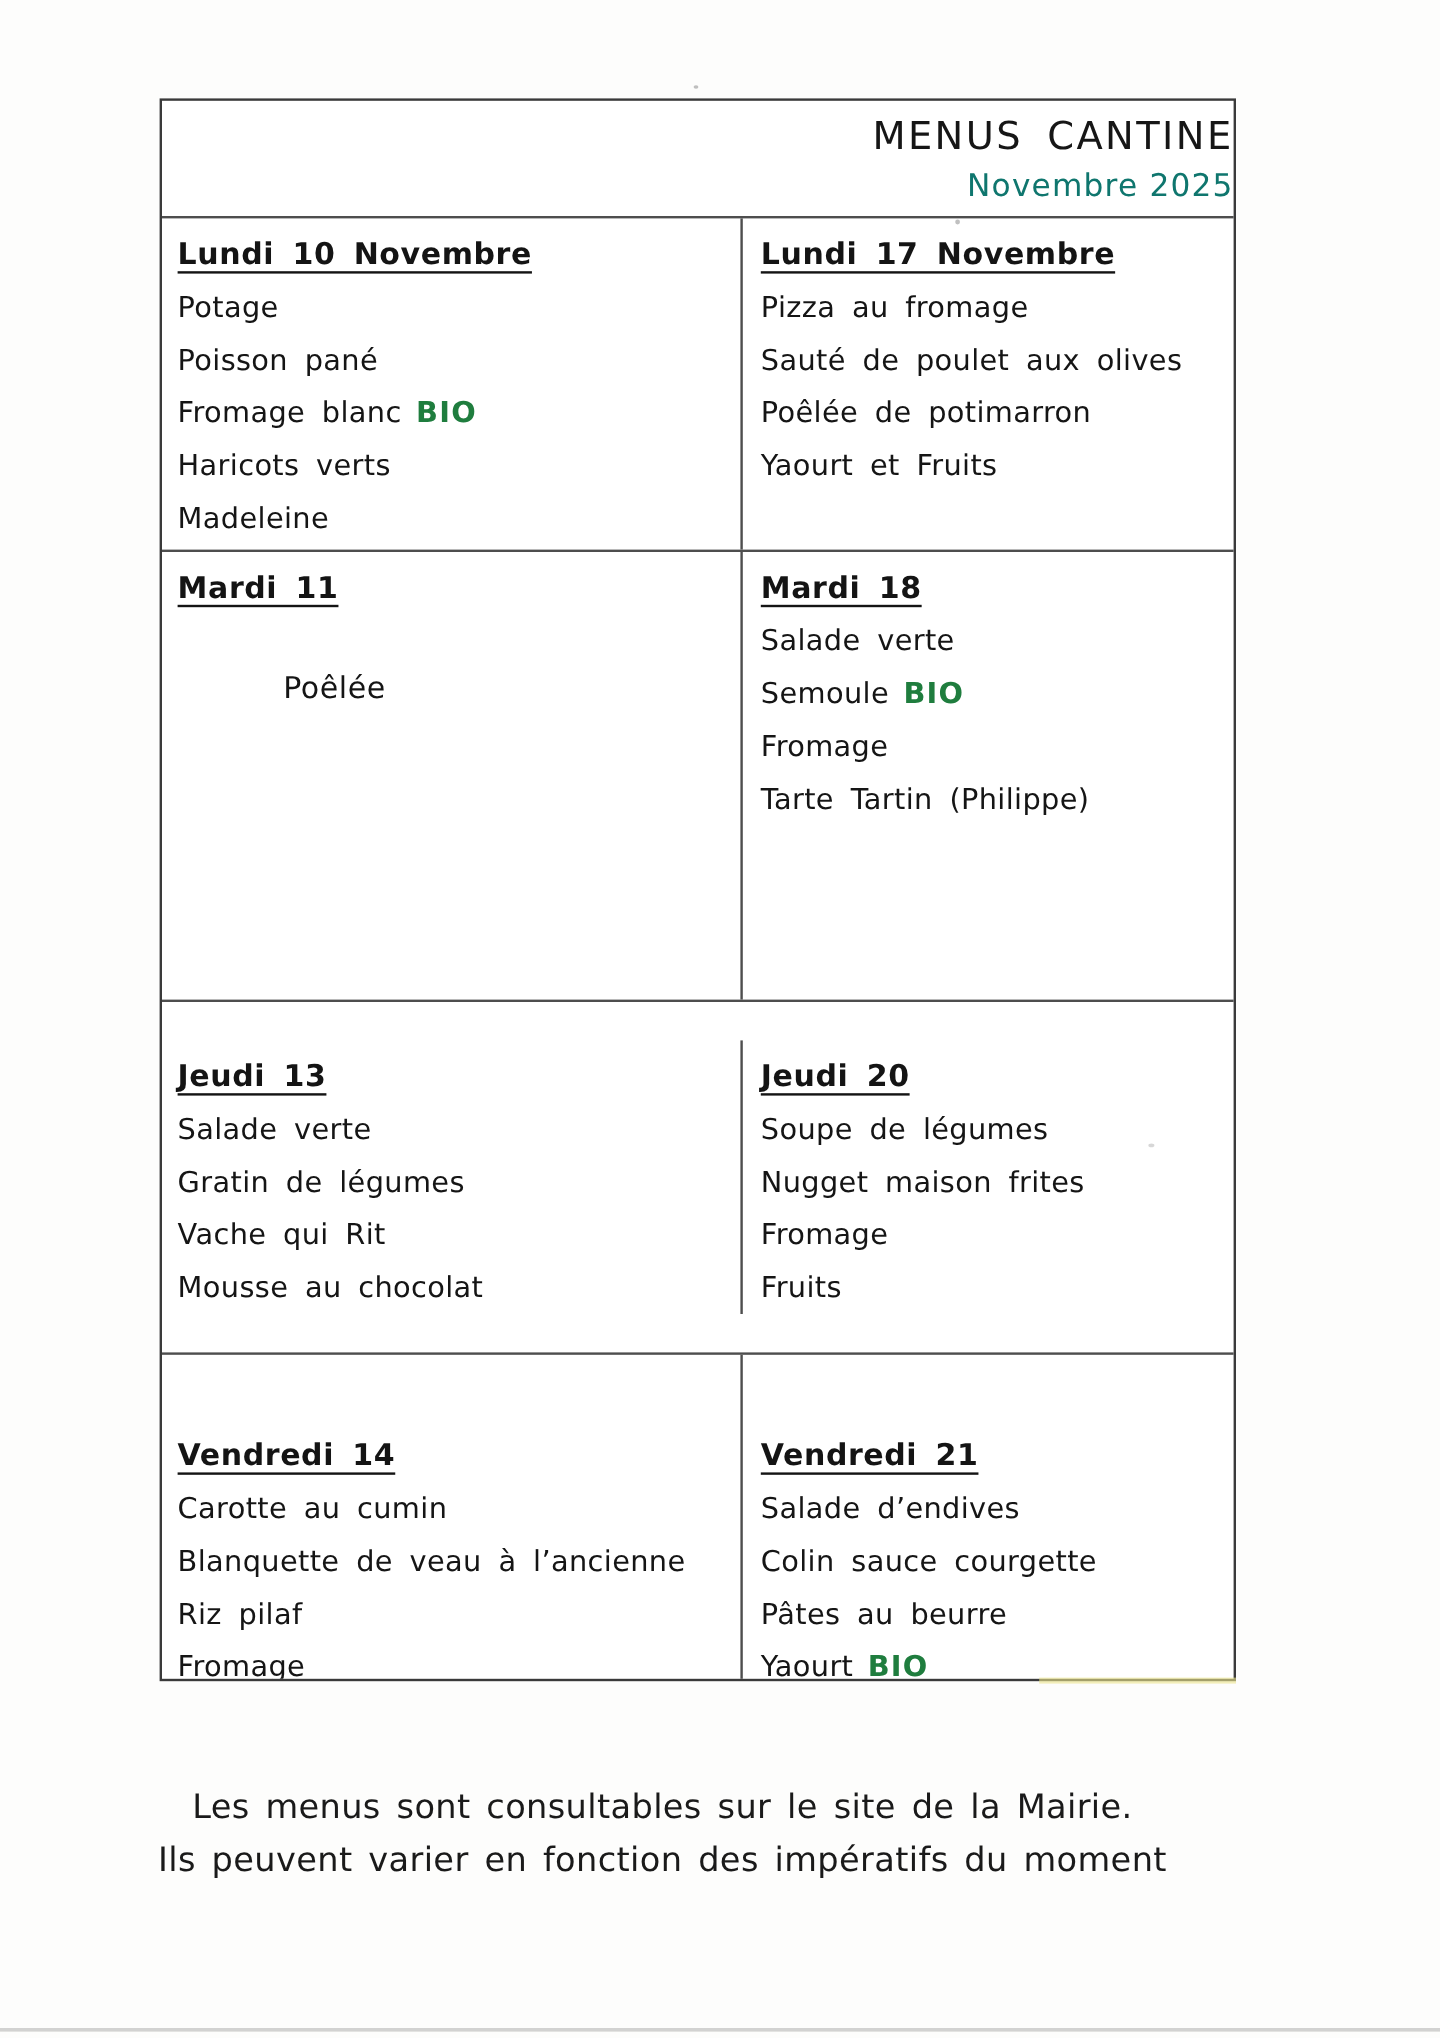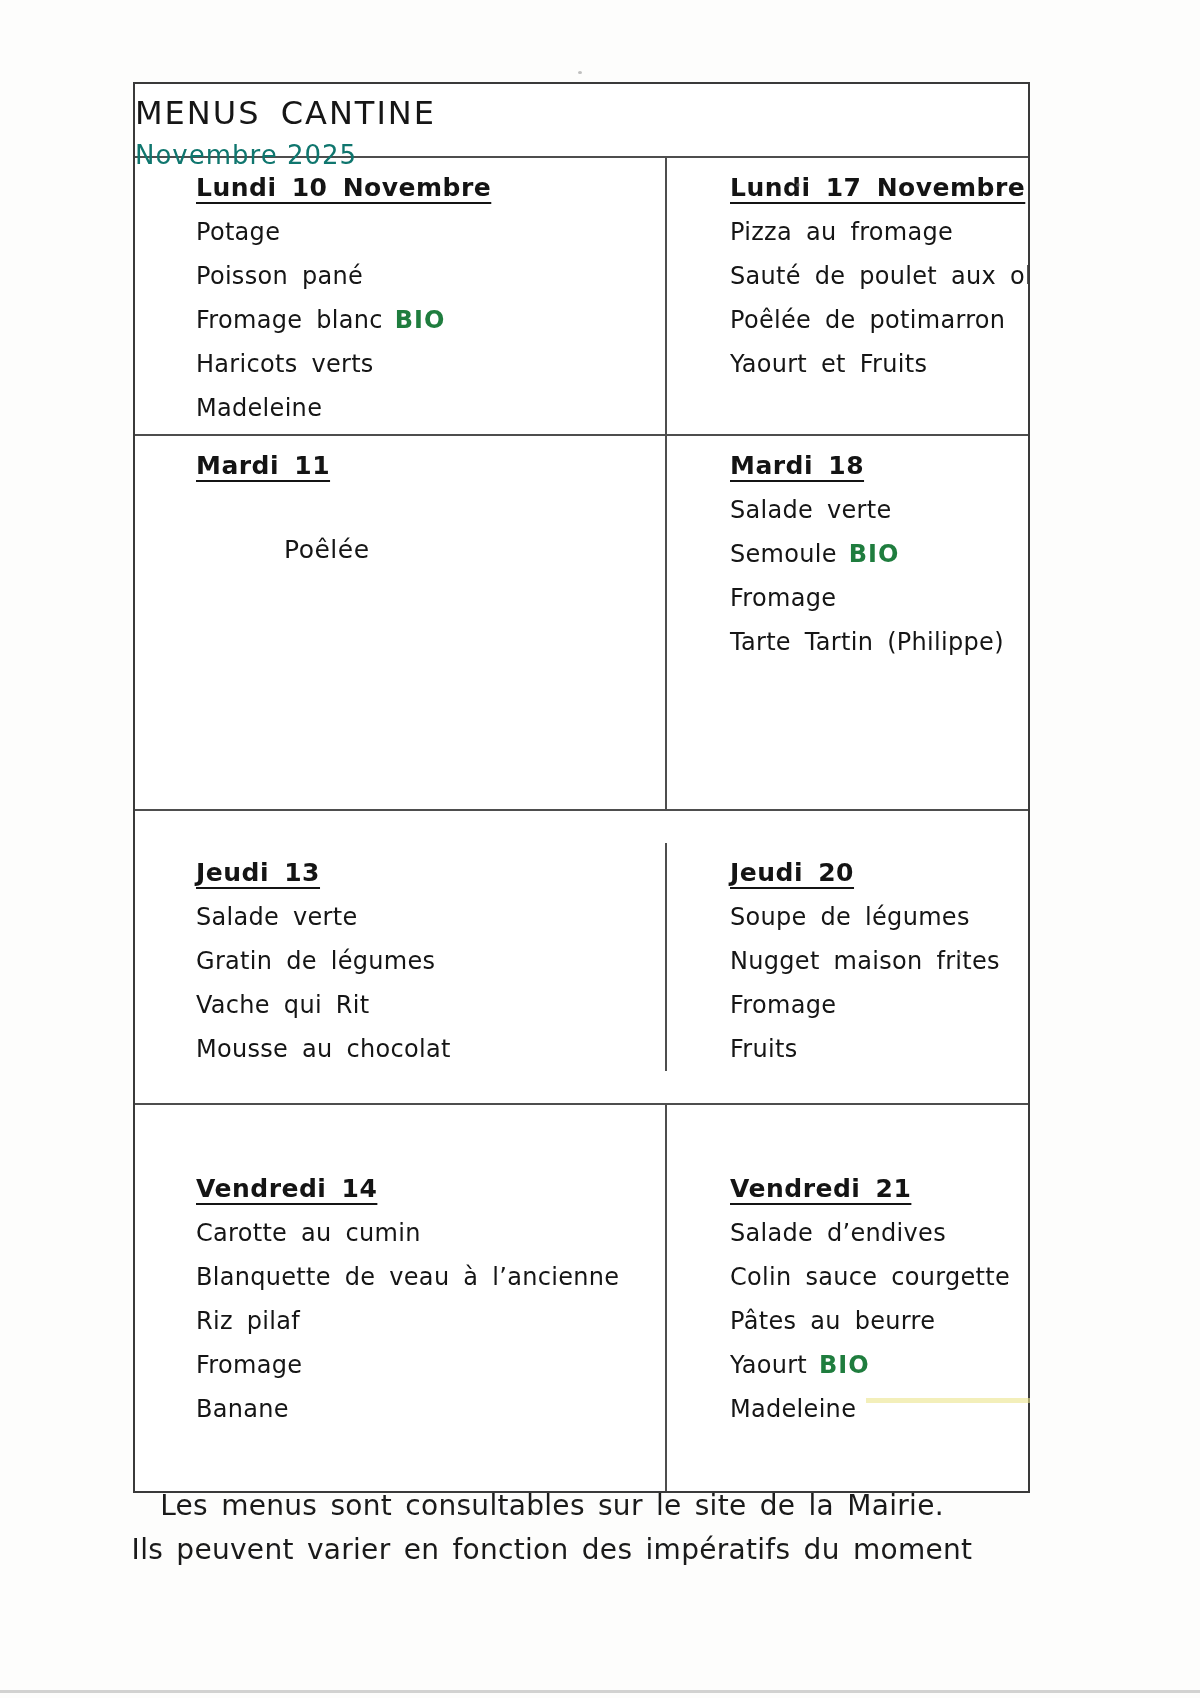--- a/index.html
+++ b/index.html
@@ -12,47 +12,46 @@
     overflow: hidden;
   }
   .sheet {
     position: absolute;
     left: 133px; top: 82px;
     width: 897px;
     border: 2px solid #3a3a3a;
     background: #ffffff;
   }
   .title-block {
-    height: 72px;
-    text-align: left;
+    height: 96px;
+    text-align: right;
     padding-top: 10px;
   }
   .doc-title {
     font-size: 32px;
     font-weight: normal;
     letter-spacing: 2px;
     word-spacing: 8px;
     color: #161616;
   }
   .doc-subtitle {
     font-size: 26px;
     font-weight: normal;
     letter-spacing: 1px;
     margin-top: 8px;
     color: #0f766e;
   }
   .grid-row { display: flex; border-top: 2px solid #4e4e4e; }
   .row-1 { height: 278px; }
   .row-2 { height: 375px; }
   .row-3 { height: 294px; align-items: center; }
-  .row-4 { height: 388px; }
+  .row-4 { height: 272px; }
   .cell {
     padding: 8px 8px 0 13px;
     overflow: hidden;
-    margin-left: 48px;
   }
   .cell.left  { width: 484px; border-right: 2px solid #4e4e4e; }
   .cell.right { flex: 1; padding-left: 15px; }
   .cell.pad-top { padding-top: 62px; }
   .day {
     font-size: 25px;
     font-weight: bold;
     line-height: 44px;
     letter-spacing: 0.5px;
     word-spacing: 6px;

